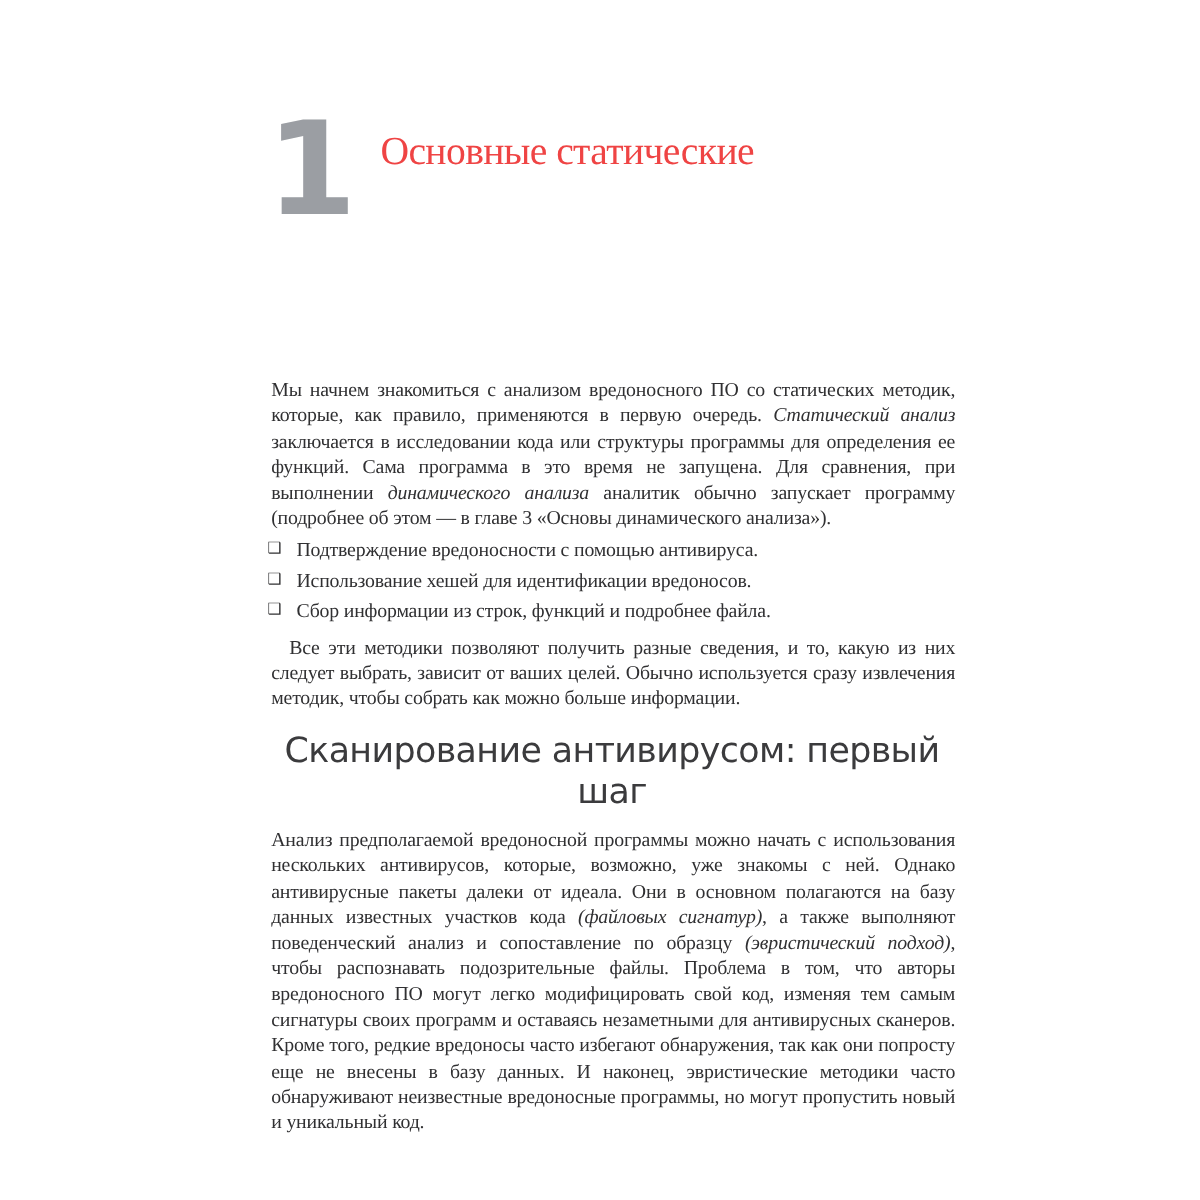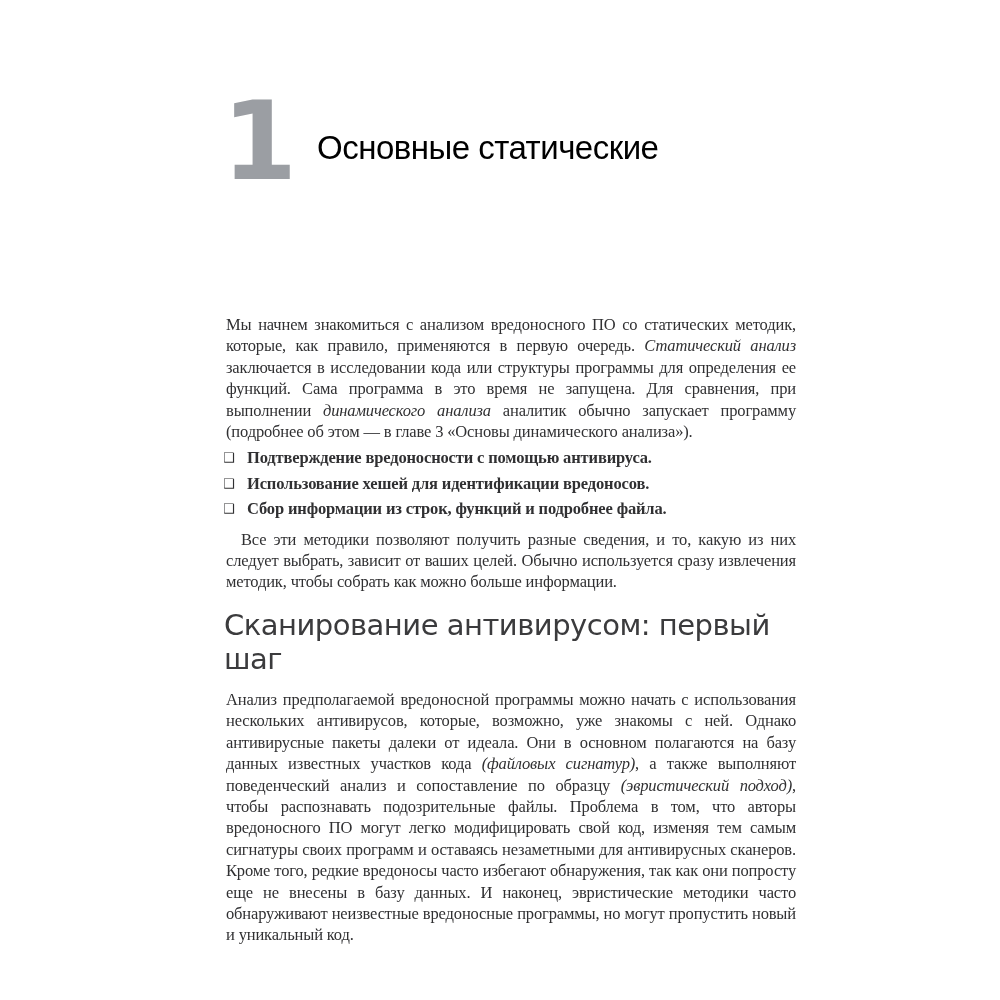--- a/index.html
+++ b/index.html
@@ -21,28 +21,28 @@
     top: 88px;
     font-family: "DejaVu Sans", sans-serif;
     font-weight: bold;
     font-size: 108px;
     line-height: 1;
     color: #9b9ea3;
   }
   .chapter-title {
     position: absolute;
     left: 317px;
-    top: 128px;
+    top: 108px;
     margin: 0;
-    font-family: Liberation Sans, sans-serif;
+    font-family: Liberation Serif, serif;
     font-weight: normal;
     font-size: 33px;
     line-height: 39px;
     letter-spacing: -0.5px;
-    color: #000000;
+    color: #ef4444;
   }
   
   .content {
     position: absolute;
     left: 226px;
     top: 314px;
     width: 570px;
     font-family: "Liberation Serif", serif;
     font-size: 16.5px;
     line-height: 21.4px;
@@ -67,30 +67,31 @@
     margin: 0 0 4px -3px;
   }
   .bullet-glyph {
     flex: none;
     width: 24px;
     font-family: "DejaVu Sans", sans-serif;
     font-size: 13px;
     line-height: 21.4px;
     color: #303032;
   }
-  .bullet-text { flex: 1; font-weight: bold; }
+  .bullet-text { flex: 1; }
   
   h2.section-heading {
     margin: 15px 0 13px -2px;
     font-family: "DejaVu Sans", sans-serif;
     font-weight: normal;
     font-size: 29px;
     line-height: 34px;
     letter-spacing: -0.5px;
     color: #3b3b3d;
+    text-align: center;
   }
 </style>
 </head>
 <body>
 
 <div class="page">
 
   <div class="chapter-number">1</div>
 
   <h1 class="chapter-title"><span>Основные статические</span><br></h1>

